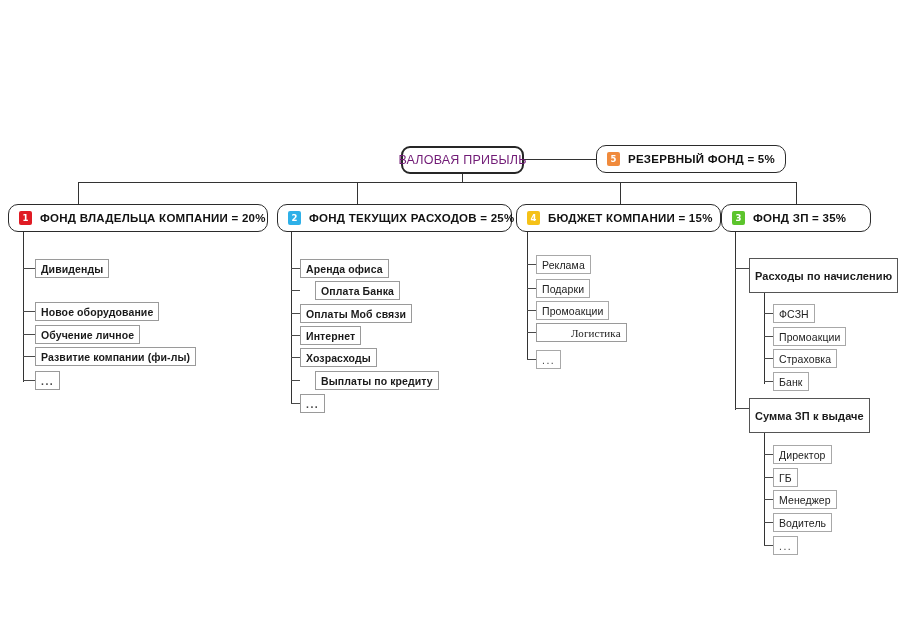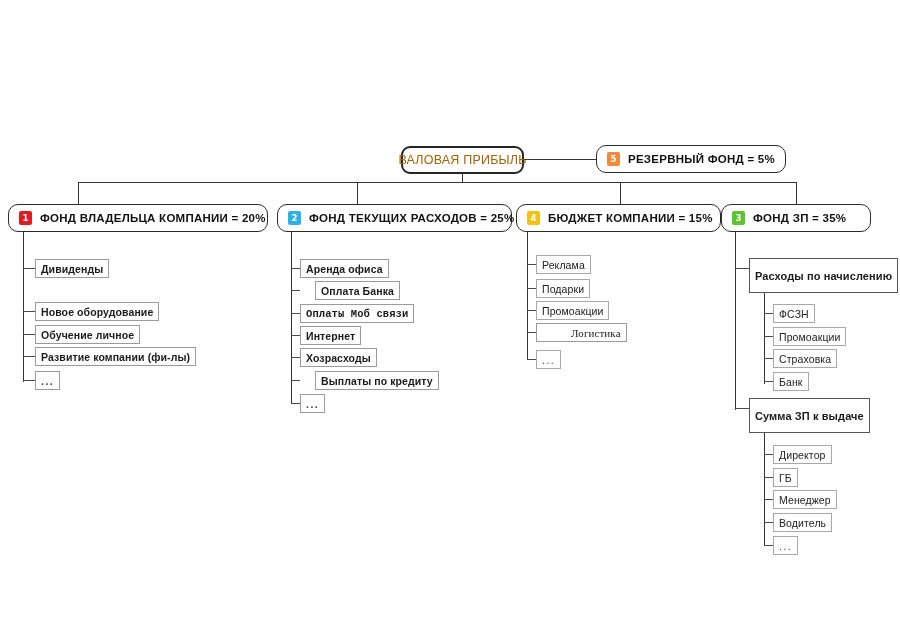--- a/index.html
+++ b/index.html
@@ -29,21 +29,21 @@
     align-items: center;
   }
   
   .root {
     border: 2px solid #262626;
     border-radius: 9px;
     padding: 0 9px;
     font-size: 12.5px;
     font-weight: 400;
     letter-spacing: 0.2px;
-    color: #a16207;
+    color: #701a75;
     height: 28px;
     justify-content: center;
   }
   
   .fund {
     border: 1.6px solid #2b2b2b;
     border-radius: 10px;
     padding: 0 10px;
     height: 28px;
     font-size: 11.5px;
@@ -182,21 +182,21 @@
   <div class="node leaf" style="left:35px; top:325px;">Обучение личное</div>
   <div class="node leaf" style="left:35px; top:347px;">Развитие компании (фи-лы)</div>
   <div class="node leaf ellipsis" style="left:35px; top:371px;">...</div>
 
   <div class="node fund" style="left:277px; top:204px; width:235px;">
     <span class="badge" style="background:#2eb0e8;">2</span>
     <span>ФОНД ТЕКУЩИХ РАСХОДОВ = 25%</span>
   </div>
   <div class="node leaf" style="left:300px; top:259px;">Аренда офиса</div>
   <div class="node leaf" style="left:300px; top:281px;margin-left:15px;">Оплата Банка</div>
-  <div class="node leaf" style="left:300px; top:304px;font-family:Liberation Mono, monospace;">Оплаты Моб связи</div>
+  <div class="node leaf" style="left:300px; top:304px;">Оплаты Моб связи</div>
   <div class="node leaf" style="left:300px; top:326px;">Интернет</div>
   <div class="node leaf" style="left:300px; top:348px;">Хозрасходы</div>
   <div class="node leaf" style="left:315px; top:371px;">Выплаты по кредиту</div>
   <div class="node leaf ellipsis" style="left:300px; top:394px;">...</div>
 
   <div class="node fund" style="left:516px; top:204px; width:205px;">
     <span class="badge" style="background:#f5c117;">4</span>
     <span>БЮДЖЕТ КОМПАНИИ = 15%</span>
   </div>
   <div class="node leaf thin" style="left:536px; top:255px;">Реклама</div>

